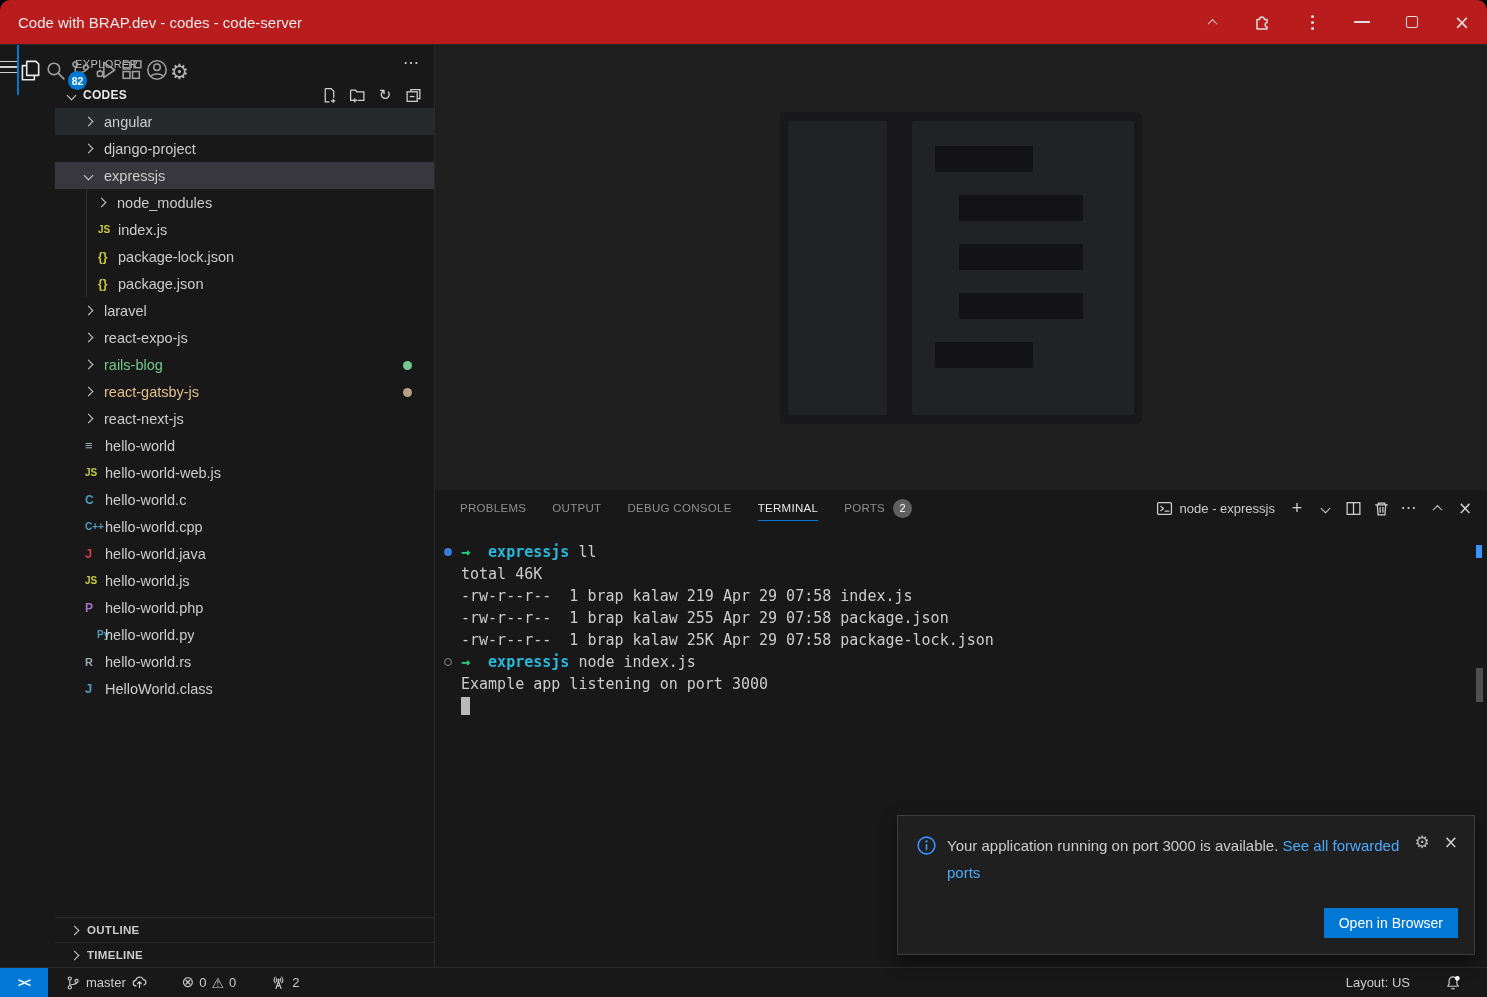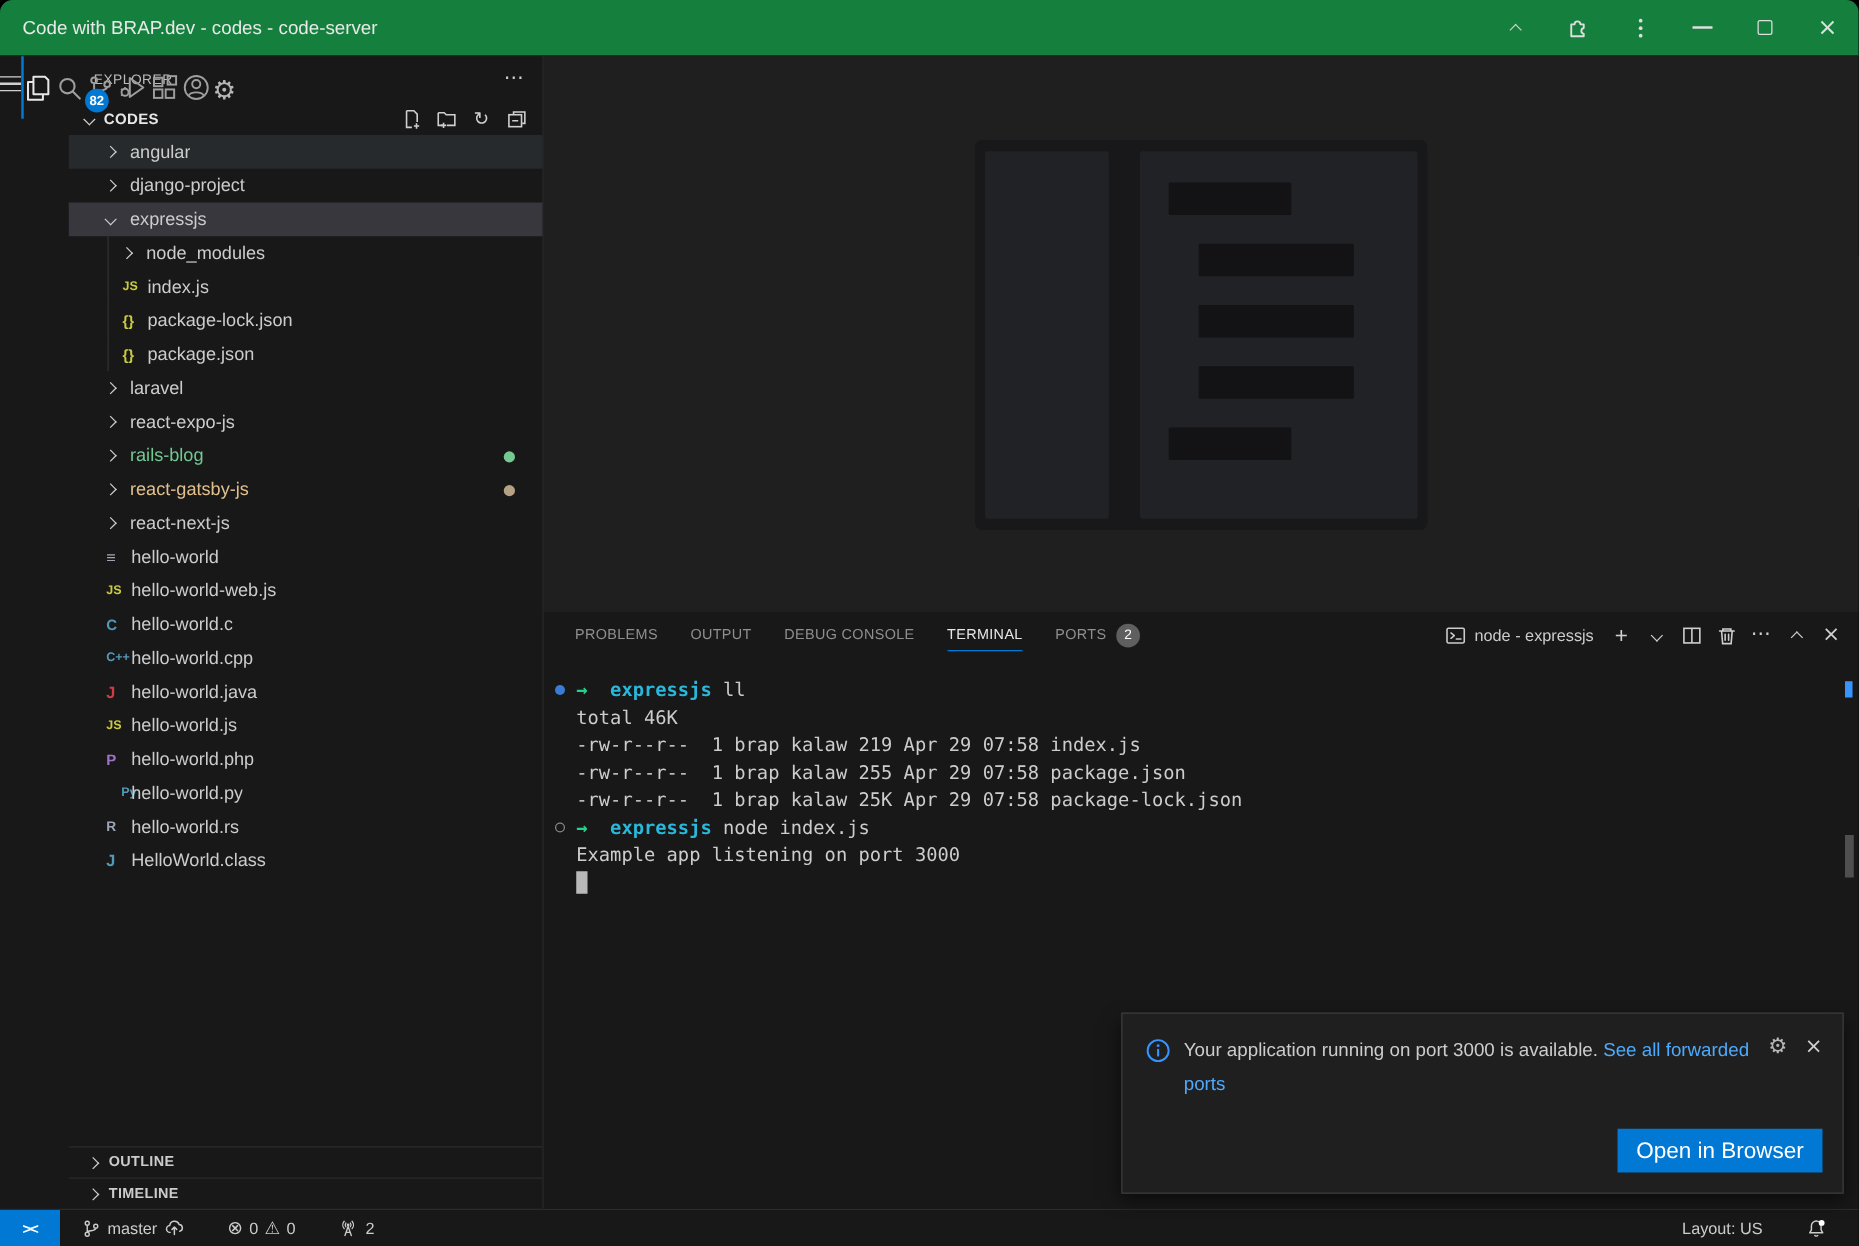--- a/index.html
+++ b/index.html
@@ -1,21 +1,21 @@
 <!DOCTYPE html>
 <html><head>
 <meta charset="utf-8">
 <style>
   * { box-sizing: border-box; margin: 0; padding: 0; }
   html,body { background:#000; }
   body { width:1487px; height:997px; font-family:"Liberation Sans", sans-serif; }
   .window { width:1487px; height:997px; display:flex; flex-direction:column; background:#181818; border-radius:10px 10px 0 0; overflow:hidden; position:relative; }
 
   
-  .titlebar { height:45px; background:#15803d; border-bottom:1px solid #262626; display:flex; align-items:center; flex:none; }
+  .titlebar { height:45px; background:#b91c1c; border-bottom:1px solid #262626; display:flex; align-items:center; flex:none; }
   .titlebar .title { color:#e9e9e9; font-size:15px; padding-left:18px; flex:1; white-space:nowrap; }
   .tb-actions { display:flex; align-items:center; height:100%; }
   .tb-btn { width:50px; height:100%; display:flex; align-items:center; justify-content:center; color:#e6e6e6; }
   .tb-btn svg { display:block; }
   .chev { display:inline-block; width:7px; height:7px; border-right:1.6px solid #cfcfcf; border-bottom:1.6px solid #cfcfcf; }
   .chev.up { transform:rotate(-135deg) translate(-1px,-1px); }
   .chev.down { transform:rotate(45deg); }
   .chev.right { transform:rotate(-45deg); }
   .kebab { display:inline-flex; flex-direction:column; gap:3px; }
   .kebab i { width:3px; height:3px; border-radius:50%; background:#dedede; }
@@ -113,21 +113,21 @@
   .warn-glyph { font-family:"DejaVu Sans", sans-serif; font-size:14px; line-height:1; color:#cccccc; }
   .err-glyph { font-family:"DejaVu Sans", sans-serif; font-size:15px; line-height:1; color:#cccccc; }
 
   
   .toast { position:absolute; right:12px; bottom:42px; width:578px; background:#1f1f1f; border:1px solid #3c3c3c; box-shadow:0 6px 14px rgba(0,0,0,.55); padding:16px 16px 16px 18px; color:#cccccc; font-size:15px; z-index:10; }
   .toast-row { display:flex; align-items:flex-start; }
   .toast-msg { flex:1; line-height:1.8; padding-left:10px; padding-right:12px; }
   .toast-link { color:#4daafc; cursor:pointer; }
   .toast-acts { display:flex; gap:14px; align-items:center; padding-top:2px; color:#cfcfcf; }
   .toast-btnrow { display:flex; justify-content:flex-end; margin-top:22px; }
-  .toast-btn { background:#0078d4; color:#fff; border:none; font-size:18px; padding:7px 15px; font-family:"Liberation Sans", sans-serif; cursor:pointer; }
+  .toast-btn { background:#0078d4; color:#fff; border:none; font-size:14px; padding:7px 15px; font-family:"Liberation Sans", sans-serif; cursor:pointer; }
 </style>
 </head>
 <body>
 
 <div class="window">
 
   <div class="titlebar">
     <div class="title">Code with BRAP.dev - codes - code-server</div>
     <div class="tb-actions">
       <div class="tb-btn">

